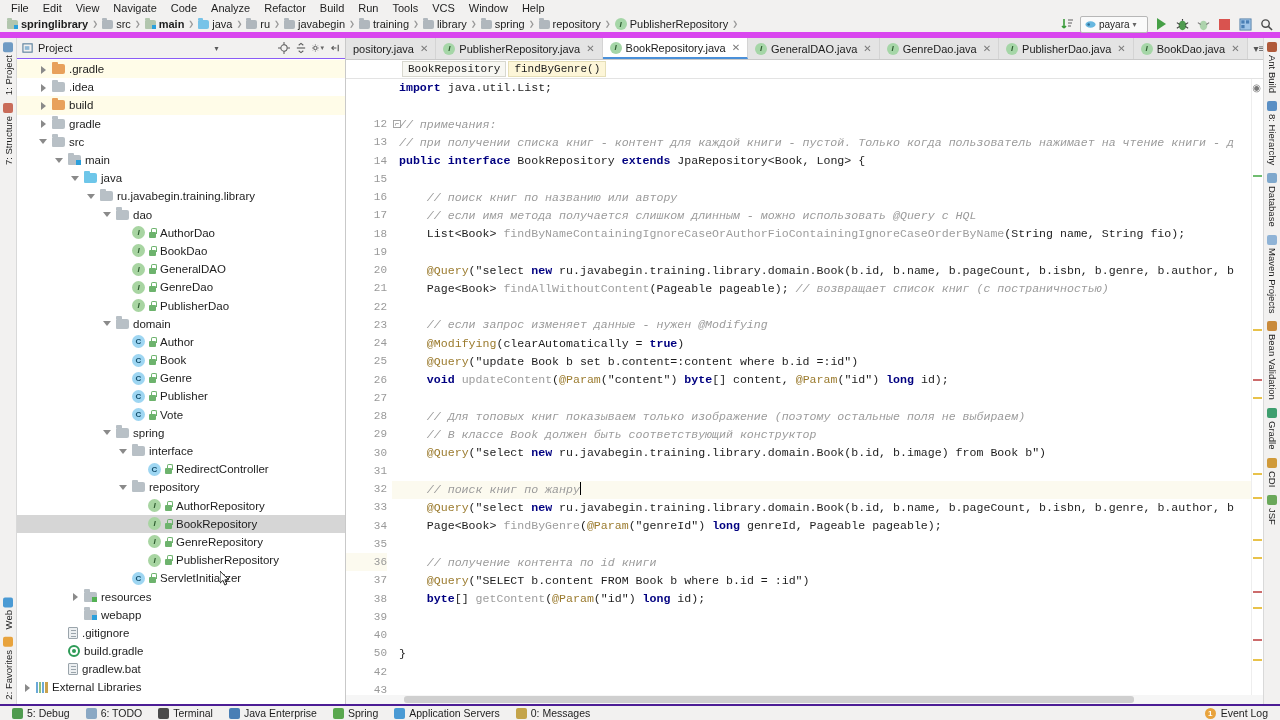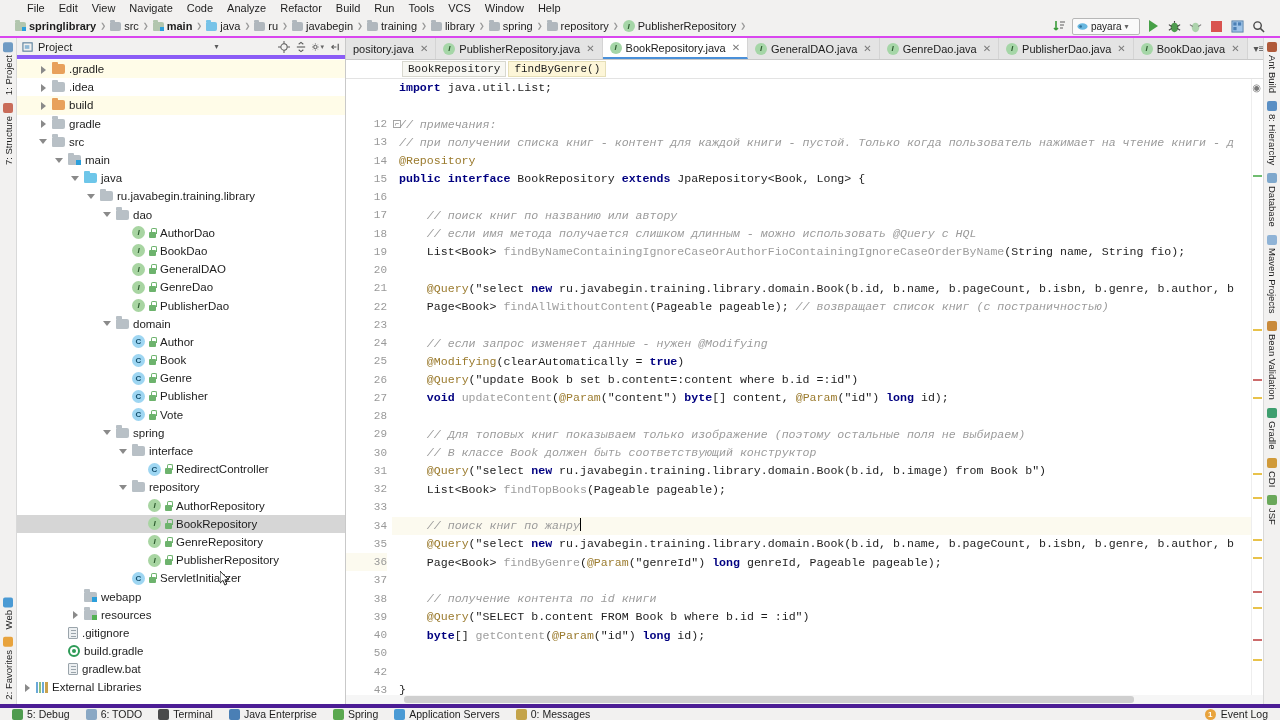--- a/index.html
+++ b/index.html
@@ -1,26 +1,26 @@
 <!DOCTYPE html>
 <html><head>
 <meta charset="utf-8">
 <style>
   * { box-sizing: border-box; margin:0; padding:0; }
   html,body { width:1280px; height:720px; overflow:hidden; background:#f2f2f2;
     font-family:"Liberation Sans", sans-serif; font-size:11px; color:#1d1d1d; }
   .ide { position:relative; width:1280px; height:720px; display:flex; flex-direction:column; }
 
   
-  .menubar { height:16px; background:#f2f1f0; display:flex; align-items:center; padding-left:20px; gap:0; }
+  .menubar { height:16px; background:#f2f1f0; display:flex; align-items:center; padding-left:4px; gap:0; }
   .menu-item { padding:0 7px; font-size:11px; line-height:16px; color:#1d1d1d; white-space:nowrap; }
 
   
-  .navbar { height:22px; background:#f2f1f0; display:flex; align-items:center; padding:0 12px;
-            border-bottom:2px solid #d946ef; }
+  .navbar { height:22px; background:#f2f1f0; display:flex; align-items:center; padding:0 4px;
+            border-bottom:6px solid #d946ef; }
   .crumbs { display:flex; align-items:center; flex:1; overflow:hidden; }
   .crumb { display:flex; align-items:center; gap:3px; padding:0 3px; white-space:nowrap; font-size:11px; }
   .crumb.bold { font-weight:bold; }
   .crumb-sep { color:#9a9a9a; padding:0 1px; font-size:11px; }
   .fold { width:11px; height:9px; border-radius:1px 2px 2px 1px; background:#b0b7bd; position:relative; display:inline-block;}
   .fold:before { content:""; position:absolute; left:0; top:-2px; width:5px; height:2px; background:#b0b7bd; border-radius:1px 1px 0 0;}
   .fold.blue { background:#77c3e8; } .fold.blue:before{background:#77c3e8;}
   .fold.green { background:#b2c6ae; } .fold.green:before{background:#b2c6ae;}
   .fold .sq { position:absolute; right:0; bottom:0; width:4px; height:4px; background:#2b9fdb; }
   .iface-ic { width:12px; height:12px; border-radius:50%; background:#a5d6a7; color:#2d5b2f;
@@ -40,21 +40,21 @@
   .leftbar { border-right:1px solid #d9d9d9; }
   .rightbar { border-left:1px solid #d9d9d9; }
   .vtab { writing-mode:vertical-rl; transform:rotate(180deg); padding:4px 1px; white-space:nowrap;
      display:flex; align-items:center; gap:3px; color:#1d1d1d; font-size:9.5px; }
   .rightbar .vtab { writing-mode:vertical-rl; transform:none; }
   .vicon { width:10px;height:10px; display:inline-block; border-radius:2px; }
 
   
   .project { width:329px; background:#fff; display:flex; flex-direction:column; border-right:1px solid #c9c9c9; }
   .proj-head { height:21px; background:#f2f1f0; display:flex; align-items:center; padding:0 4px; gap:4px;
-     border-bottom:4px solid #8b5cf6; }
+     border-bottom:1px solid #8b5cf6; }
   .proj-head .title { font-size:11px; flex:1; }
   .ph-ic { width:13px;height:13px; display:inline-flex; align-items:center; justify-content:center; color:#5a5a5a; font-size:11px; }
   .tree { flex:1; overflow:hidden; background:#fff; padding-top:1px; position:relative; }
   .row { height:18.2px; display:flex; align-items:center; gap:4px; white-space:nowrap; font-size:11.5px; padding-right:4px;}
   .row.hl-yellow { background:#fffce8; }
   .row.selected { background:#d6d6d6; }
   .arrow { width:9px; height:9px; position:relative; flex:none; }
   .arrow.closed:after { content:""; position:absolute; left:2px; top:1px;
       border-left:5px solid #8a8a8a; border-top:4px solid transparent; border-bottom:4px solid transparent; }
   .arrow.open:after { content:""; position:absolute; left:0px; top:2px;
@@ -117,21 +117,21 @@
   .stripe { position:absolute; left:1px; width:9px; height:2px; }
   .stripe.w { background:#e8c24a; }
   .stripe.e { background:#cc6b6b; }
   .stripe.g { background:#70bd70; }
   .eye { position:absolute; right:2px; top:3px; font-size:10px; color:#7a7a7a;}
 
   .hscroll { height:9px; background:#f6f6f6; position:relative; }
   .hscroll .thumb { position:absolute; left:58px; top:1px; height:7px; width:730px; background:#cfcfcf; border-radius:3px;}
 
   
-  .statusbar { height:16px; background:#f2f1f0; border-top:4px solid #4c1d95; display:flex;
+  .statusbar { height:16px; background:#f2f1f0; border-top:2px solid #4c1d95; display:flex;
      align-items:center; padding:0 4px; gap:0; font-size:10.5px;}
   .sb-item { display:flex; align-items:center; gap:4px; padding:0 8px; white-space:nowrap;}
   .sb-ic { width:11px;height:11px; display:inline-block; border-radius:2px; }
   .sb-right { margin-left:auto; display:flex; align-items:center; gap:5px; padding-right:8px;}
   .badge-num { width:11px;height:11px; border-radius:50%; background:#e8a33d; color:#fff; font-size:8px;
      display:inline-flex; align-items:center; justify-content:center; font-weight:bold;}
 </style>
 </head>
 <body>
 
@@ -485,32 +485,32 @@
             <span class="lock"></span>
             <span>PublisherRepository</span>
           </div>
           <div class="row" style="padding-left: 102px;">
             <span class="arrow"></span>
             <span class="ic ic-c">C</span>
             <span class="lock"></span>
             <span>ServletInitializer</span>
           </div>
           <div class="row" style="padding-left: 54px;">
-            <span class="arrow"></span>
-            <span class="fold-s">
-              <span class="badge"></span>
-            </span>
-            <span>webapp</span>
-          </div>
-          <div class="row" style="padding-left: 54px;">
             <span class="arrow closed"></span>
             <span class="fold-s">
               <span class="badge g"></span>
             </span>
             <span>resources</span>
+          </div>
+          <div class="row" style="padding-left: 54px;">
+            <span class="arrow"></span>
+            <span class="fold-s">
+              <span class="badge"></span>
+            </span>
+            <span>webapp</span>
           </div>
           <div class="row" style="padding-left: 38px;">
             <span class="arrow"></span>
             <span class="file-ic"></span>
             <span>.gitignore</span>
           </div>
           <div class="row" style="padding-left: 38px;">
             <span class="arrow"></span>
             <span class="gradle-ic"></span>
             <span>build.gradle</span>
@@ -612,39 +612,37 @@
             <div class="gl">42</div>
             <div class="gl">43</div>
             <div class="gl">44</div>
             <div class="gl">45</div>
           </div>
         <div class="codelines" id="codelines">
           <div class="cl"><span class="kw">import</span> java.util.List;</div>
             <div class="cl"></div>
             <div class="cl"><span class="cmt">// примечания:</span></div>
             <div class="cl"><span class="cmt">// при получении списка книг - контент для каждой книги - пустой. Только когда пользователь нажимает на чтение книги - д</span></div>
-            <div class="cl"><span class="ann">@Repository</span></div>
             <div class="cl"><span class="kw">public</span> <span class="kw">interface</span> BookRepository <span class="kw">extends</span> JpaRepository&lt;Book, Long&gt; {</div>
             <div class="cl"></div>
             <div class="cl"><span class="cmt">    // поиск книг по названию или автору</span></div>
             <div class="cl"><span class="cmt">    // если имя метода получается слишком длинным - можно использовать @Query с HQL</span></div>
             <div class="cl">    List&lt;Book&gt; <span class="meth">findByNameContainingIgnoreCaseOrAuthorFioContainingIgnoreCaseOrderByName</span>(String name, String fio);</div>
             <div class="cl"></div>
             <div class="cl">    <span class="ann">@Query</span>("select <span class="kw">new</span> ru.javabegin.training.library.domain.Book(b.id, b.name, b.pageCount, b.isbn, b.genre, b.author, b</div>
             <div class="cl">    Page&lt;Book&gt; <span class="meth">findAllWithoutContent</span>(Pageable pageable); <span class="cmt">// возвращает список книг (с постраничностью)</span></div>
             <div class="cl"></div>
             <div class="cl"><span class="cmt">    // если запрос изменяет данные - нужен @Modifying</span></div>
             <div class="cl">    <span class="ann">@Modifying</span>(clearAutomatically = <span class="kw">true</span>)</div>
             <div class="cl">    <span class="ann">@Query</span>("update Book b set b.content=:content where b.id =:id")</div>
             <div class="cl">    <span class="kw">void</span> <span class="meth">updateContent</span>(<span class="ann">@Param</span>("content") <span class="kw">byte</span>[] content, <span class="ann">@Param</span>("id") <span class="kw">long</span> id);</div>
             <div class="cl"></div>
             <div class="cl"><span class="cmt">    // Для топовых книг показываем только изображение (поэтому остальные поля не выбираем)</span></div>
             <div class="cl"><span class="cmt">    // В классе Book должен быть соответствующий конструктор</span></div>
             <div class="cl">    <span class="ann">@Query</span>("select <span class="kw">new</span> ru.javabegin.training.library.domain.Book(b.id, b.image) from Book b")</div>
-            <div class="cl">    List&lt;Book&gt; <span class="meth">findTopBooks</span>(Pageable pageable);</div>
             <div class="cl"></div>
             <div class="cl cur"><span class="cmt">    // поиск книг по жанру</span><span class="caret"></span></div>
             <div class="cl">    <span class="ann">@Query</span>("select <span class="kw">new</span> ru.javabegin.training.library.domain.Book(b.id, b.name, b.pageCount, b.isbn, b.genre, b.author, b</div>
             <div class="cl">    Page&lt;Book&gt; <span class="meth">findByGenre</span>(<span class="ann">@Param</span>("genreId") <span class="kw">long</span> genreId, Pageable pageable);</div>
             <div class="cl"></div>
             <div class="cl"><span class="cmt">    // получение контента по id книги</span></div>
             <div class="cl">    <span class="ann">@Query</span>("SELECT b.content FROM Book b where b.id = :id")</div>
             <div class="cl">    <span class="kw">byte</span>[] <span class="meth">getContent</span>(<span class="ann">@Param</span>("id") <span class="kw">long</span> id);</div>
             <div class="cl"></div>
             <div class="cl"></div>

